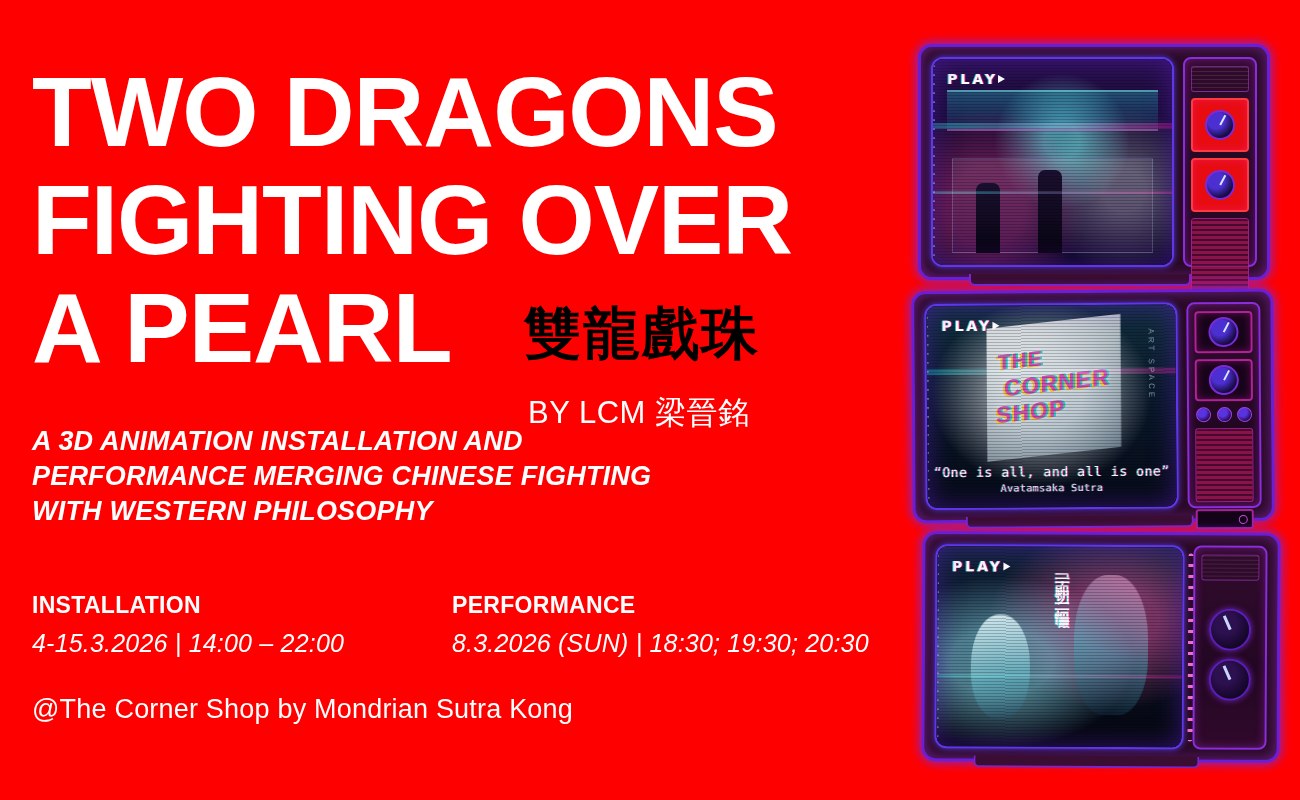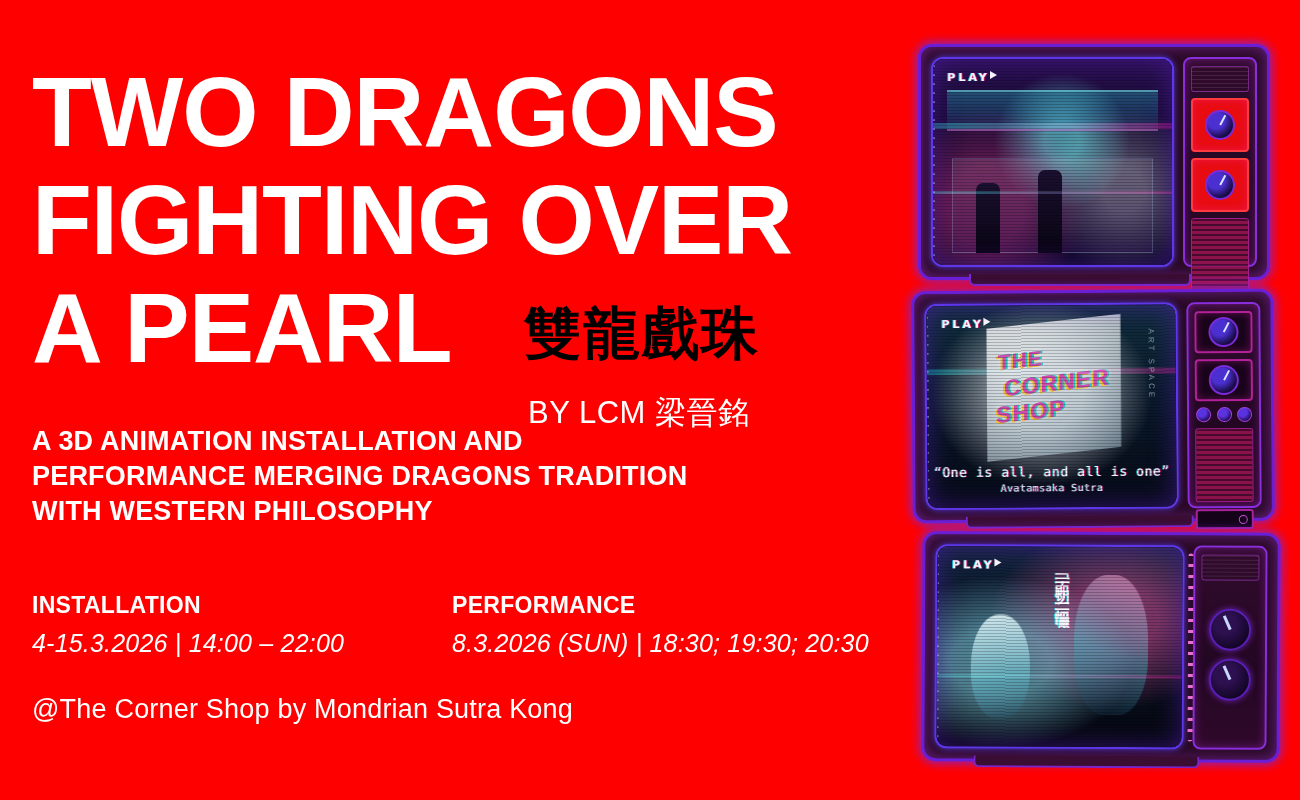--- a/index.html
+++ b/index.html
@@ -51,21 +51,21 @@
 
   #description {
     position:absolute; left:32px; top:424px;
     color:#fff;
     font-size:27px;
     font-weight:600;
     line-height:35px;
     letter-spacing:0.2px;
     white-space:nowrap;
   }
-  #description .desc-line { display:block; }
+  #description .desc-line { display:block;font-style:italic; }
 
   
   #schedule { position:absolute; left:32px; top:592px; width:880px; }
   .sched-col { position:absolute; top:0; }
   .sched-col.installation { left:0; }
   .sched-col.performance  { left:420px; }
   .sched-label {
     color:#fff; font-size:23px; font-weight:700;
     letter-spacing:0.3px; white-space:nowrap; display:block;
   }
@@ -236,23 +236,23 @@
   .sutra span {
     color:#f4f8ff; font-size:15px; letter-spacing:2px; font-weight:600;
     text-shadow:1px 0 0 rgba(255,30,110,.75), -1px 0 0 rgba(30,225,235,.75);
   }
   .sutra .sutra-src { font-size:11px; letter-spacing:1px; opacity:.95; }
 
   
   .play-tag {
     position:absolute; left:6%; top:6%;
     z-index:8;
-    display:flex; 
+    display:flex; align-items:center; 
     font-family:"DejaVu Sans", sans-serif;
-    font-weight:700; font-size:11px; letter-spacing:3px;
+    font-weight:700; font-size:14px; letter-spacing:3px;
     color:#ffffff;
     text-shadow:1px 0 0 rgba(255,30,110,.8), -1px 0 0 rgba(30,225,235,.8);
   }
   .play-tri {
     width:0; height:0;
     border-left:7px solid #fff;
     border-top:4.5px solid transparent;
     border-bottom:4.5px solid transparent;
   }
   .dotstrings {
@@ -351,21 +351,21 @@
     <span class="hl-line">TWO DRAGONS</span>
     <span class="hl-line">FIGHTING OVER</span>
     <span class="hl-line">A PEARL</span>
   </h1>
 
   <div id="cn-title">雙龍戲珠</div>
   <div id="byline">BY LCM 梁晉銘</div>
 
   <div id="description">
     <span class="desc-line">A 3D ANIMATION INSTALLATION AND</span>
-    <span class="desc-line">PERFORMANCE MERGING DRAGONS TRADITION</span>
+    <span class="desc-line">PERFORMANCE MERGING CHINESE FIGHTING</span>
     <span class="desc-line">WITH WESTERN PHILOSOPHY</span>
   </div>
 
   <div id="schedule">
     <div class="sched-col installation">
       <span class="sched-label">INSTALLATION</span>
       <span class="sched-value">4-15.3.2026 | 14:00 – 22:00</span>
     </div>
     <div class="sched-col performance">
       <span class="sched-label">PERFORMANCE</span>

